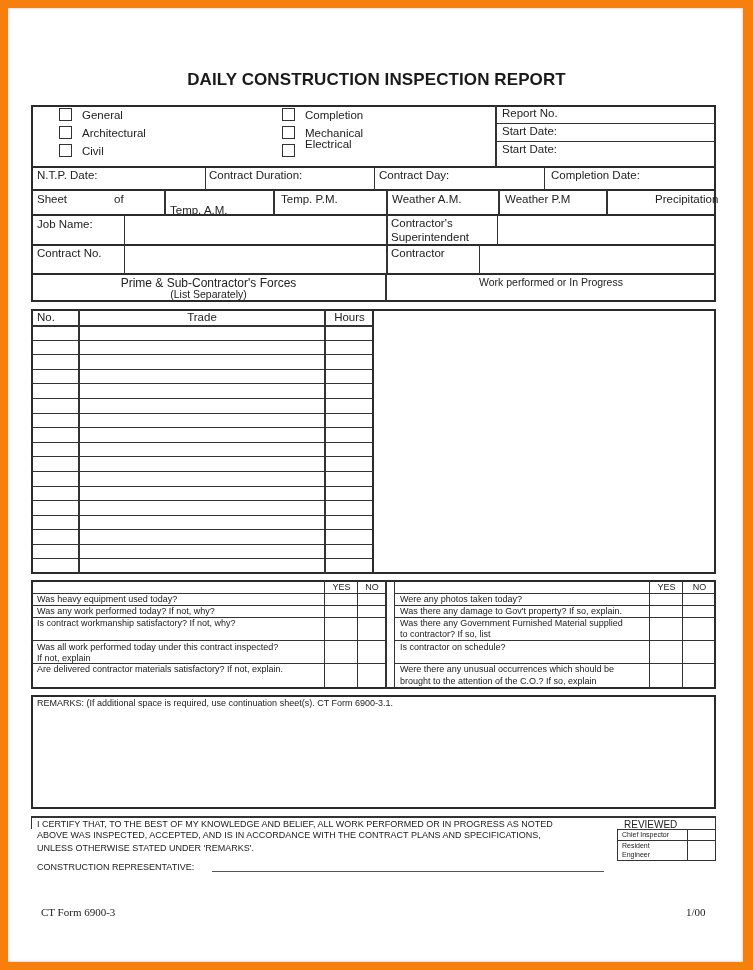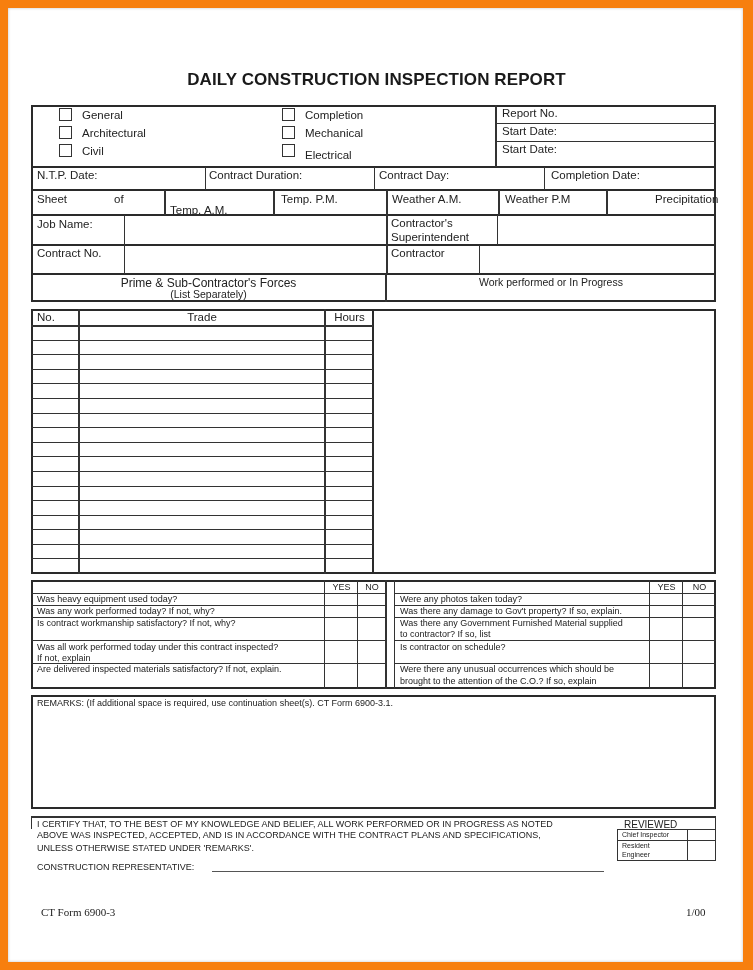--- a/index.html
+++ b/index.html
@@ -36,21 +36,21 @@
 <div class="cb" style="left:59px;top:126px;"></div>
 <div class="lbl" style="left:82px;top:127px;">Architectural</div>
 <div class="cb" style="left:59px;top:144px;"></div>
 <div class="lbl" style="left:82px;top:145px;">Civil</div>
 
 <div class="cb" style="left:282px;top:108px;"></div>
 <div class="lbl" style="left:305px;top:109px;">Completion</div>
 <div class="cb" style="left:282px;top:126px;"></div>
 <div class="lbl" style="left:305px;top:127px;">Mechanical</div>
 <div class="cb" style="left:282px;top:144px;"></div>
-<div class="lbl" style="left:305px;top:149px;">Electrical</div>
+<div class="lbl" style="left:305px;top:138px;">Electrical</div>
 
 <div class="lbl" style="left:502px;top:107px;">Report No.</div>
 <div class="lbl" style="left:502px;top:125px;">Start Date:</div>
 <div class="lbl" style="left:502px;top:143px;">Start Date:</div>
 
 <div class="abs box" style="left:31px;top:167px;width:685px;height:24px;border-top-width:1px;"></div>
 <div class="vl" style="left:205px;top:167px;height:24px;"></div>
 <div class="vl" style="left:374px;top:167px;height:24px;"></div>
 <div class="vl" style="left:544px;top:167px;height:24px;"></div>
 <div class="lbl" style="left:37px;top:169px;">N.T.P. Date:</div>
@@ -201,21 +201,21 @@
 <div class="lbl sm center" style="left:325px;width:33px;top:582px;">YES</div>
 <div class="lbl sm center" style="left:358px;width:28px;top:582px;">NO</div>
 <div class="lbl sm center" style="left:650px;width:33px;top:582px;">YES</div>
 <div class="lbl sm center" style="left:683px;width:33px;top:582px;">NO</div>
 
 <div class="lbl sm" style="left:37px;top:594px;">Was heavy equipment used today?</div>
 <div class="lbl sm" style="left:37px;top:606px;">Was any work performed today?  If not, why?</div>
 <div class="lbl sm" style="left:37px;top:618px;">Is contract workmanship satisfactory?  If not, why?</div>
 <div class="lbl sm" style="left:37px;top:642px;">Was all work performed today under this contract inspected?</div>
 <div class="lbl sm" style="left:37px;top:653px;">If not, explain</div>
-<div class="lbl sm" style="left:37px;top:664px;">Are delivered inspected materials satisfactory?  If not, explain.</div>
+<div class="lbl sm" style="left:37px;top:664px;">Are delivered contractor materials satisfactory?  If not, explain.</div>
 
 <div class="lbl sm" style="left:400px;top:594px;">Were any photos taken today?</div>
 <div class="lbl sm" style="left:400px;top:606px;">Was there any damage to Gov't property?  If so, explain.</div>
 <div class="lbl sm" style="left:400px;top:618px;">Was there any Government Furnished Material supplied</div>
 <div class="lbl sm" style="left:400px;top:629px;">to contractor?  If so, list</div>
 <div class="lbl sm" style="left:400px;top:642px;">Is contractor on schedule?</div>
 <div class="lbl sm" style="left:400px;top:664px;">Were there any unusual occurrences which should be</div>
 <div class="lbl sm" style="left:400px;top:676px;">brought to the attention of the C.O.?  If so, explain</div>
 
 <div id="answer-cells">

